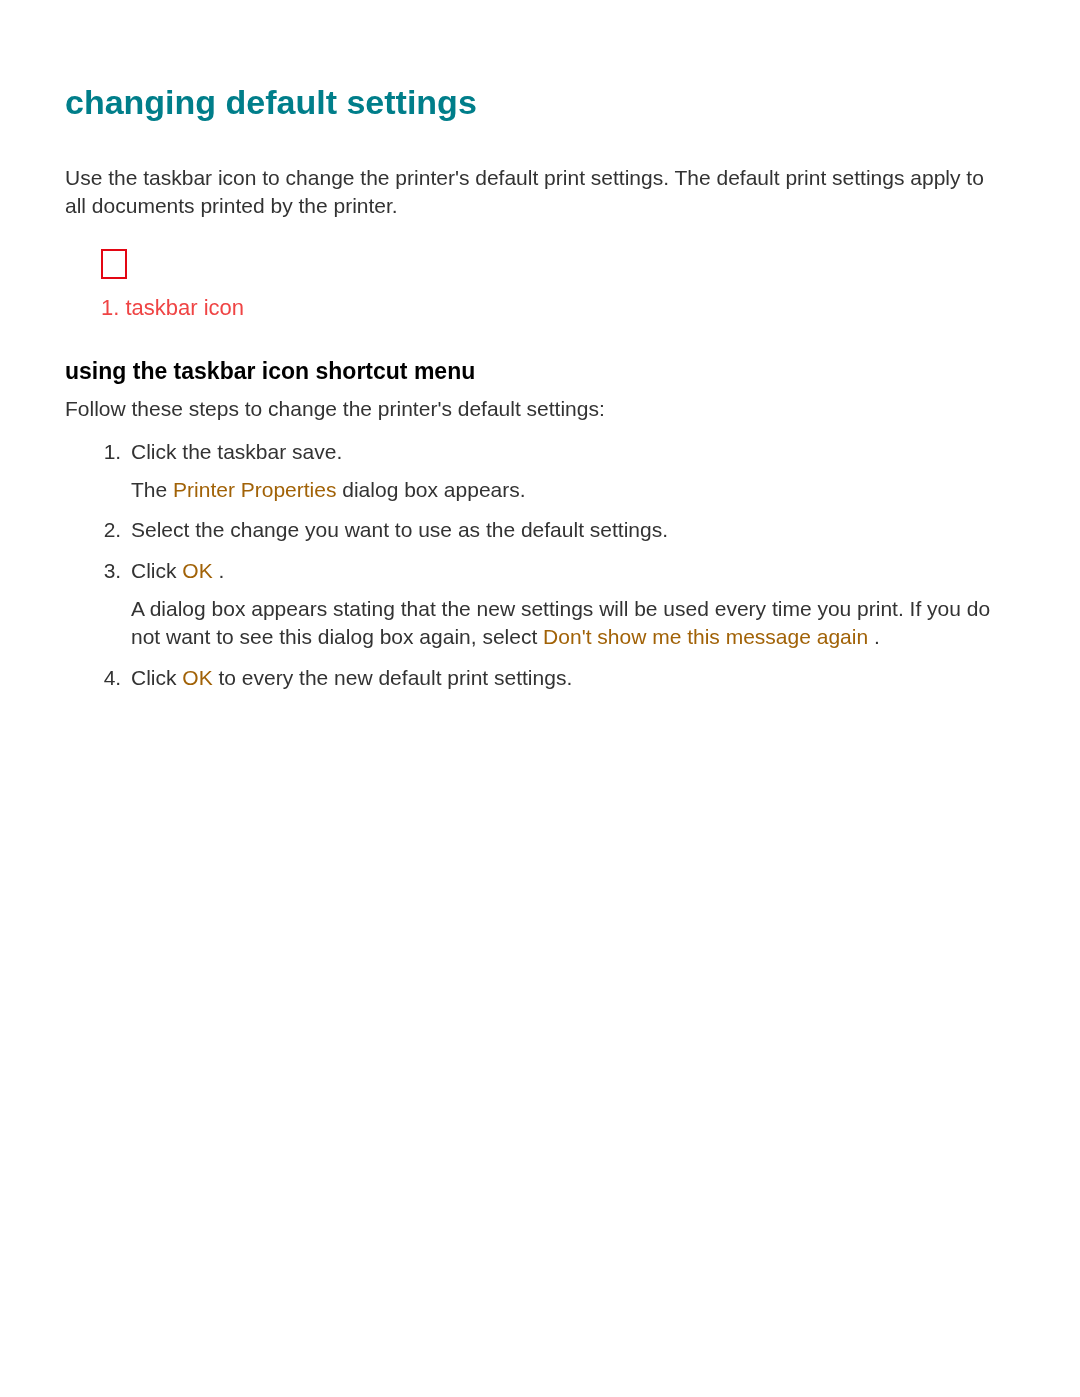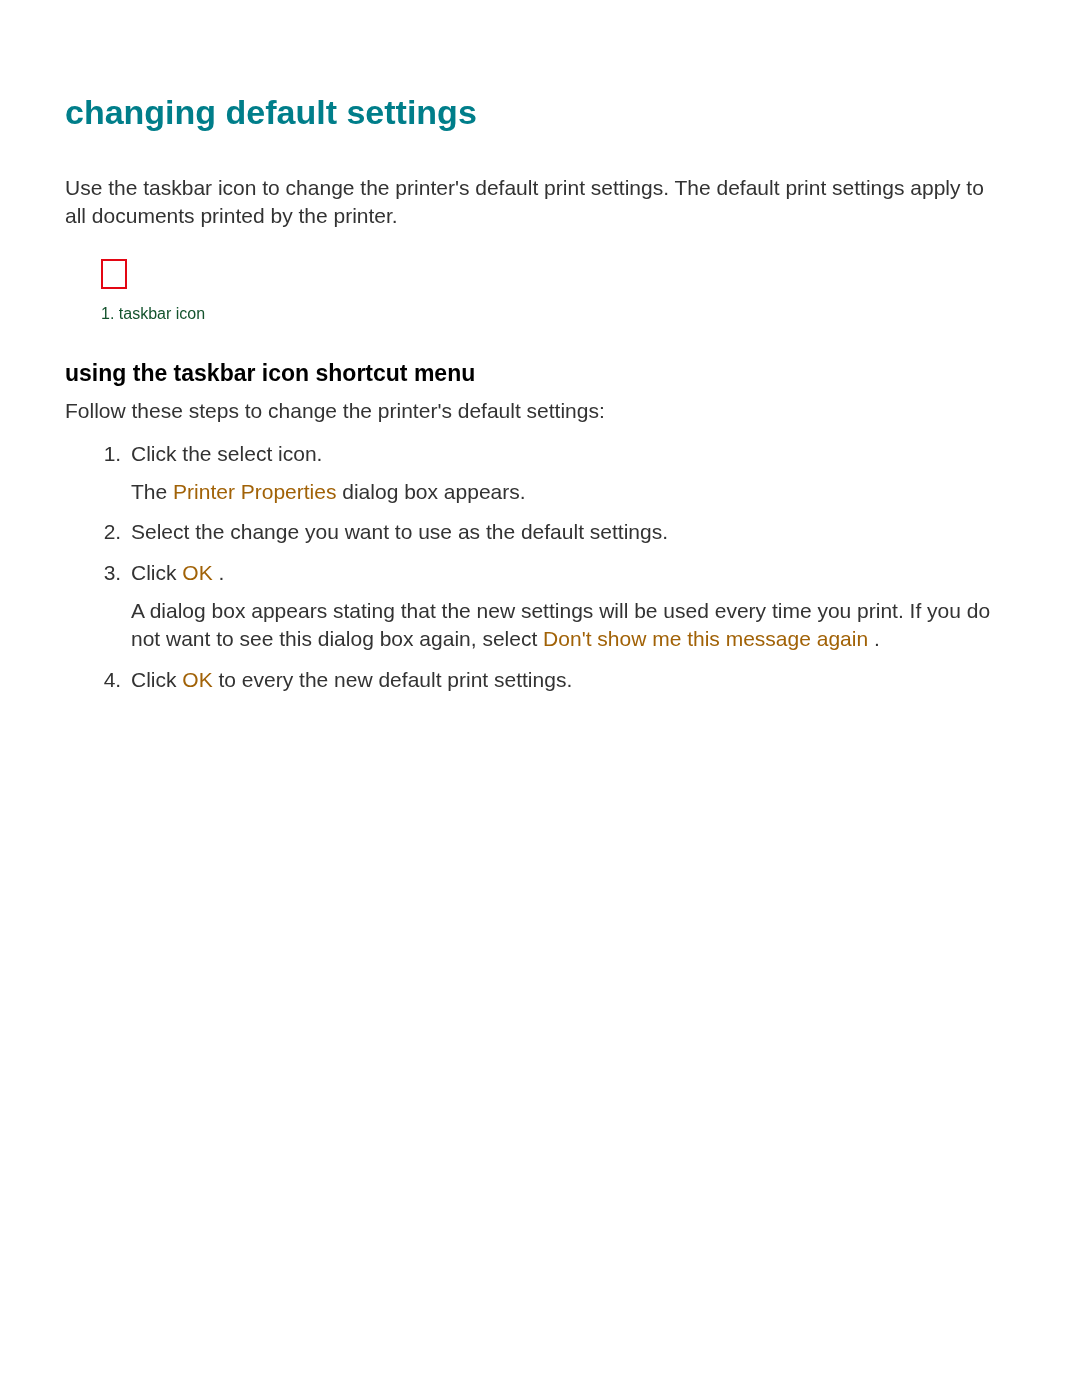--- a/index.html
+++ b/index.html
@@ -11,21 +11,21 @@
     background: #ffffff;
     line-height: 1.35;
     width: 1080px;
     box-sizing: border-box;
   }
   h1 {
     color: #007e8a;
     font-family: Arial, Helvetica, sans-serif;
     font-weight: bold;
     font-size: 34px;
-    margin: 10px 0 38px 0;
+    margin: 0 0 38px 0;
   }
   h2 {
     color: #000000;
     font-family: Arial, Helvetica, sans-serif;
     font-weight: bold;
     font-size: 23px;
     margin: 34px 0 8px 0;
   }
   p {
     margin: 0 16px 14px 0;
@@ -34,22 +34,22 @@
     margin: 28px 0 10px 36px;
   }
   .icon-box {
     width: 26px;
     height: 30px;
     border: 2px solid #e30613;
     box-sizing: border-box;
     background: #ffffff;
   }
   .caption {
-    color: #14532d;
-    font-size: 16px;
+    color: #ef4444;
+    font-size: 22px;
     margin-top: 14px;
   }
   ol {
     margin: 8px 0 0 0;
     padding-left: 62px;
   }
   ol > li {
     padding-left: 4px;
     margin-bottom: 12px;
   }
@@ -71,21 +71,21 @@
   <div class="icon-box"></div>
   <div class="caption">1. taskbar icon</div>
 </div>
 
 <h2>using the taskbar icon shortcut menu</h2>
 
 <p>Follow these steps to change the printer's default settings:</p>
 
 <ol>
   <li>
-    <span>Click the select icon.</span>
+    <span>Click the taskbar save.</span>
     <p>
       <span>The </span><span class="link">Printer Properties</span><span> dialog box appears.</span>
     </p>
   </li>
   <li>
     <span>Select the change you want to use as the default settings.</span>
   </li>
   <li>
     <span>Click </span><span class="link">OK</span><span> .</span>
     <p>

